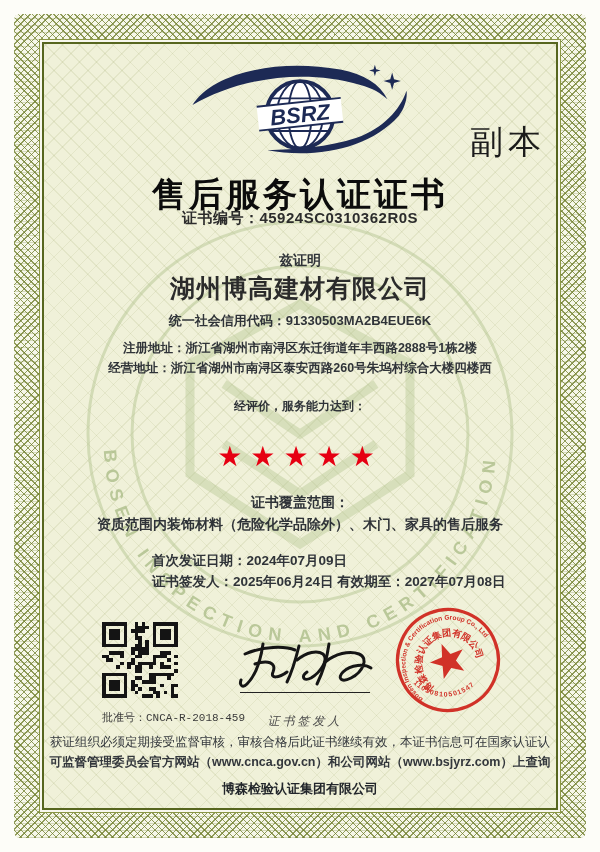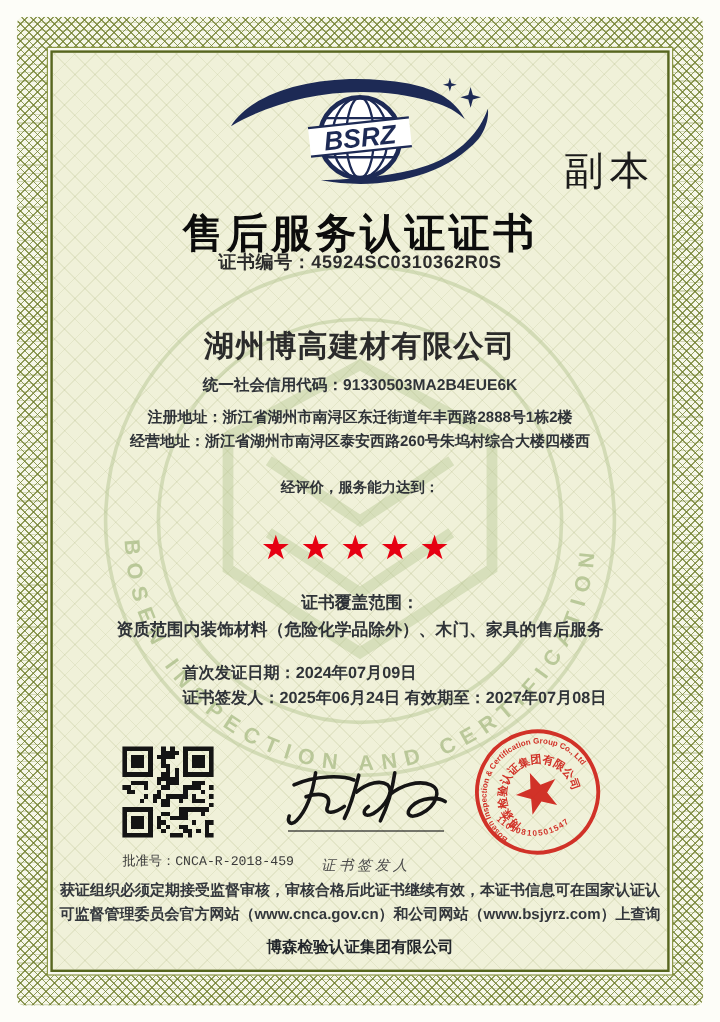--- a/index.html
+++ b/index.html
@@ -55,21 +55,21 @@
   .scope-value{top:472px;font-size:14px;font-weight:700;}
   .dates{top:506px;left:108px;width:auto;text-align:left;font-size:13.5px;font-weight:700;line-height:21px;}
   .qr-block{position:absolute;left:58px;top:578px;width:86px;text-align:left;}
   .qr-block svg{width:76px;height:76px;display:block;}
   .approval{margin-top:12px;font-family:"Liberation Mono","DejaVu Sans Mono",monospace;font-size:11px;color:#3a3a3a;white-space:nowrap;}
   .sig-block{position:absolute;left:186px;top:590px;width:150px;text-align:center;}
   .sig-block svg{width:144px;height:58px;display:block;margin:0 auto;}
   .sig-line{border-top:1.5px solid #222;width:130px;margin:0 auto;}
   .sig-label{margin-top:20px;font-size:12px;color:#4a4a4a;letter-spacing:3px;font-style:italic;}
   .seal{position:absolute;left:345px;top:557px;width:118px;height:118px;opacity:.95;}
-  .notice1{top:690px;font-size:12.5px;font-weight:700;color:#33373c;}
+  .notice1{top:690px;font-size:12.5px;font-weight:400;color:#33373c;}
   .notice2{top:710px;font-size:12.5px;font-weight:600;color:#33373c;}
   .issuer{top:736px;font-size:13px;font-weight:800;color:#22262b;}
   .issuer-addr{top:752px;font-size:12.5px;font-weight:600;color:#33373c;}
 </style>
 </head>
 <body>
 
 <div class="page">
   <div class="border-band"></div>
 
@@ -128,20 +128,21 @@
         <use href="#sparkle" transform="translate(216,22) scale(9)" fill="#1d2a55"></use>
       </svg>
     </div>
 
     <h1 class="abs title">售后服务认证证书</h1>
 
     <div class="abs cert-no">
       <span>证书编号：</span><span>45924SC0310362R0S</span>
     </div>
 
+    <div class="abs statement">兹证明</div>
     <div class="abs company">湖州博高建材有限公司</div>
 
     <div class="abs credit">
       <span>统一社会信用代码：</span><span>91330503MA2B4EUE6K</span>
     </div>
 
     <div class="abs addr1">
       <span>注册地址：</span><span>浙江省湖州市南浔区东迁街道年丰西路2888号1栋2楼</span>
     </div>
     <div class="abs addr2">

